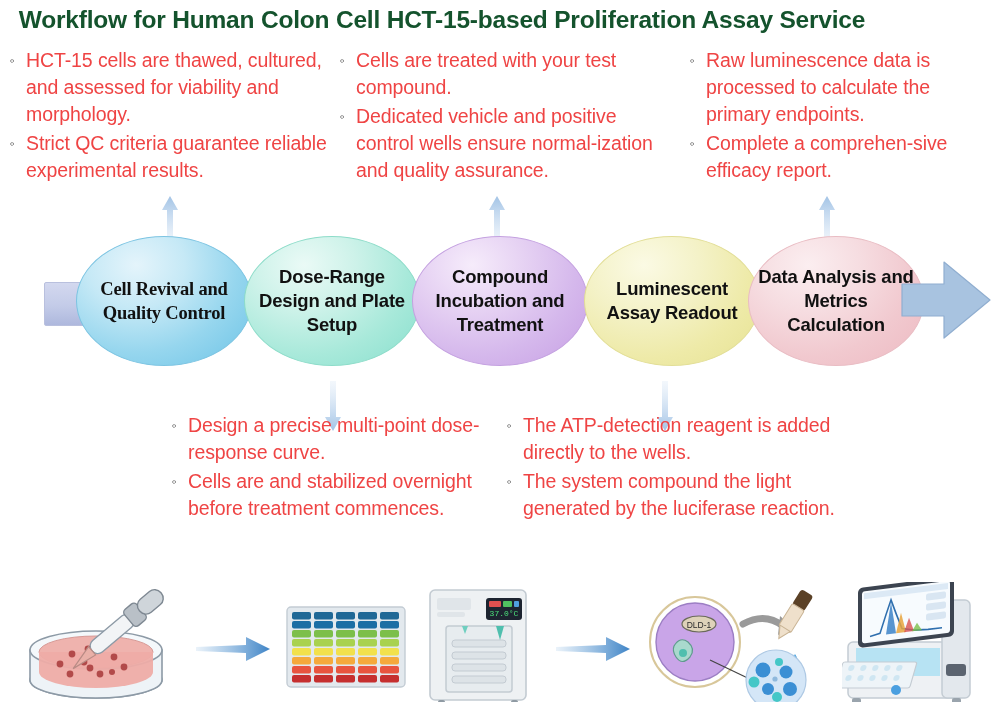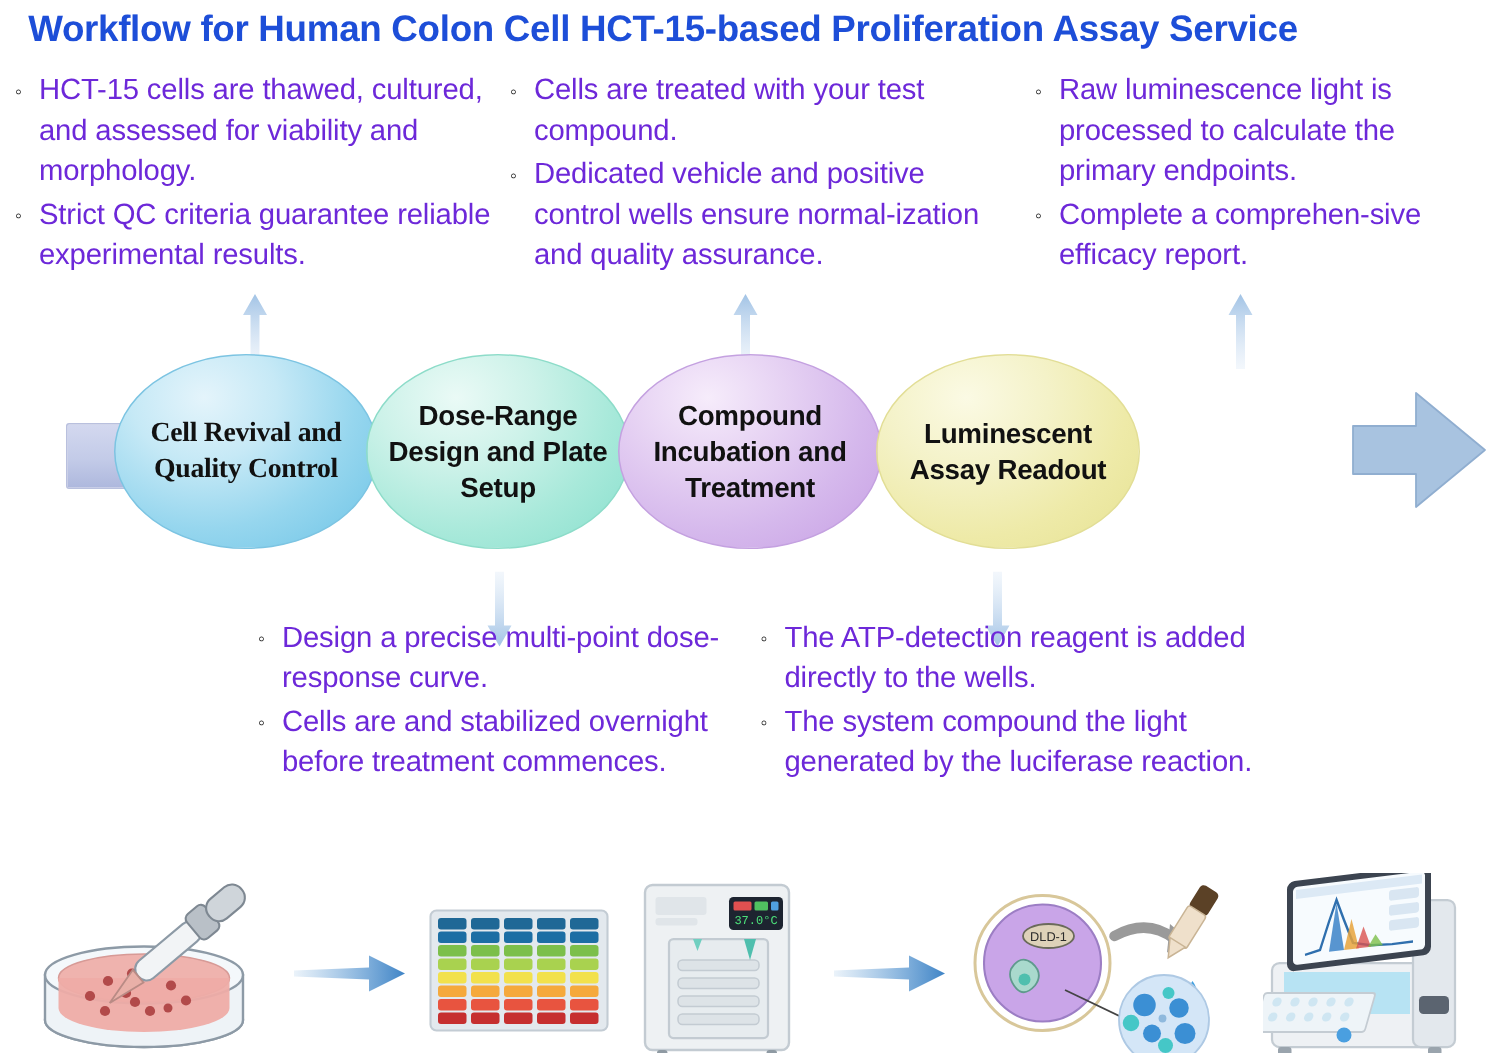--- a/index.html
+++ b/index.html
@@ -19,21 +19,21 @@
   
   #title {
     position: absolute;
     top: 6px;
     left: 0;
     width: 884px;
     text-align: center;
     font-size: 24.5px;
     font-weight: bold;
     letter-spacing: -0.2px;
-    color: #1d4ed8;
+    color: #14532d;
   }
 
   
   .bullet-block {
     position: absolute;
   }
   .bullet-item {
     display: flex;
     align-items: flex-start;
     margin-bottom: 2px;
@@ -44,21 +44,21 @@
     font-size: 13px;
     line-height: 27px;
     color: #222;
     text-align: left;
     padding-left: 2px;
   }
   .bullet-text {
     flex: 1 1 auto;
     font-size: 19.5px;
     line-height: 27px;
-    color: #6d28d9;
+    color: #ef4444;
     letter-spacing: -0.1px;
   }
 
   #block-top-1 { top: 47px;  left: 8px;   width: 320px; }
   #block-top-2 { top: 47px;  left: 338px; width: 336px; }
   #block-top-3 { top: 47px;  left: 688px; width: 306px; }
   #block-bot-1 { top: 412px; left: 170px; width: 330px; }
   #block-bot-2 { top: 412px; left: 505px; width: 340px; }
 
   
@@ -187,21 +187,21 @@
   </div>
   <div class="bullet-item">
     <span class="bullet-marker">◦</span>
     <span class="bullet-text">Dedicated vehicle and positive control wells ensure normal-ization and quality assurance.</span>
   </div>
 </div>
 
 <div class="bullet-block" id="block-top-3">
   <div class="bullet-item">
     <span class="bullet-marker">◦</span>
-    <span class="bullet-text">Raw luminescence light is processed to calculate the primary endpoints.</span>
+    <span class="bullet-text">Raw luminescence data is processed to calculate the primary endpoints.</span>
   </div>
   <div class="bullet-item">
     <span class="bullet-marker">◦</span>
     <span class="bullet-text">Complete a comprehen-sive efficacy report.</span>
   </div>
 </div>
 
 <svg class="conn-arrow" id="conn-up-0" viewBox="0 0 30 50">
   <defs>
       <linearGradient id="gUp" x1="0" y1="1" x2="0" y2="0">
@@ -239,20 +239,23 @@
     <span class="node-label">Cell Revival and Quality Control</span>
   </div>
   <div class="node" id="node-1">
     <span class="node-label">Dose-Range Design and Plate Setup</span>
   </div>
   <div class="node" id="node-2">
     <span class="node-label">Compound Incubation and Treatment</span>
   </div>
   <div class="node" id="node-3">
     <span class="node-label">Luminescent Assay Readout</span>
+  </div>
+  <div class="node" id="node-4">
+    <span class="node-label">Data Analysis and Metrics Calculation</span>
   </div>
 
   <svg id="flow-arrow-head" viewBox="0 0 92 84">
     <path d="M2 26 L44 26 L44 4 L90 42 L44 80 L44 58 L2 58 Z" fill="#a8c3e0" stroke="#90aed0" stroke-width="1.2" stroke-linejoin="round"></path>
   </svg>
 </div>
 
 <div class="bullet-block" id="block-bot-1">
   <div class="bullet-item">
     <span class="bullet-marker">◦</span>

